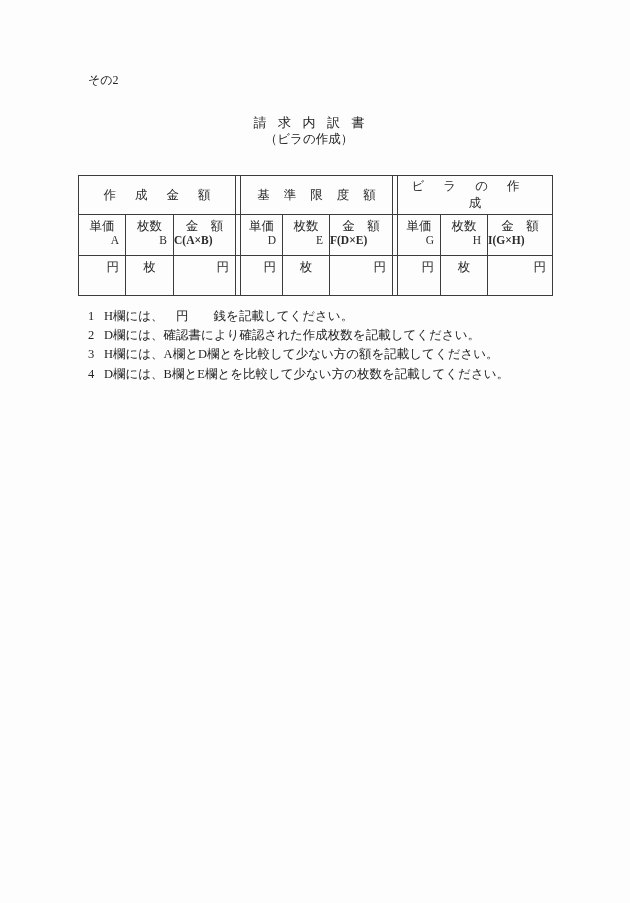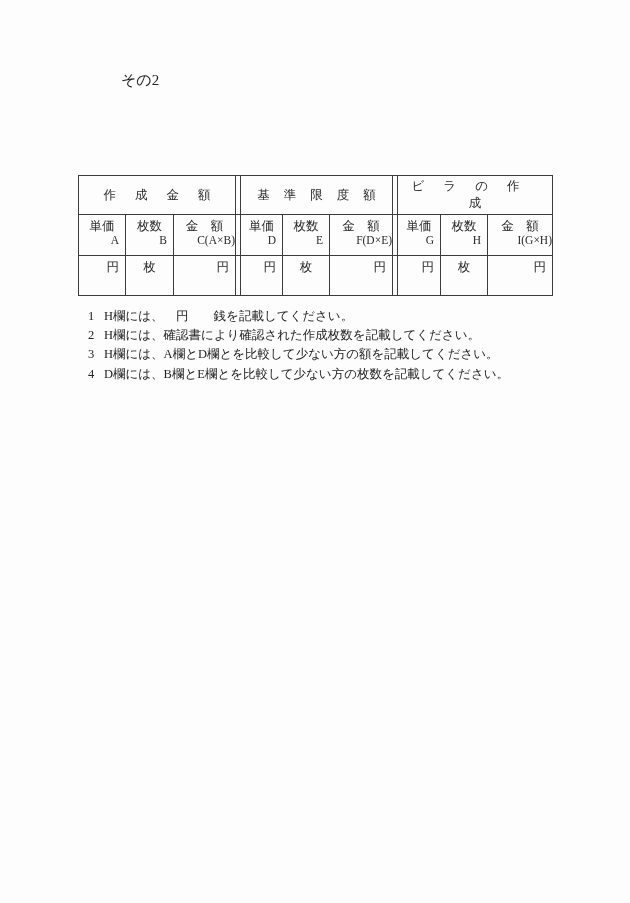--- a/index.html
+++ b/index.html
@@ -1,59 +1,63 @@
 <!DOCTYPE html>
 <html><head>
 <meta charset="utf-8">
 <style>
   html,body{margin:0;padding:0;background:#ffffff;}
   .page{
     position:relative;width:630px;height:903px;background:#fdfdfd;
     font-family:"Liberation Serif","DejaVu Serif",serif;color:#222222;
     overflow:hidden;
   }
-  .page-label{position:absolute;left:88px;top:73px;font-size:15px;line-height:15px;margin-left:33px;}
+  .page-label{position:absolute;left:88px;top:73px;font-size:12px;line-height:15px;}
   .title-wrap{position:absolute;left:0;top:114px;width:618px;text-align:center;}
   .doc-title{font-size:13px;line-height:17px;}
   .doc-title .ls{letter-spacing:11.5px;margin-right:-11.5px;}
   .doc-subtitle{font-size:12.5px;line-height:17px;}
 
   table.form-table{
     position:absolute;left:78px;top:175px;width:474px;
     border-collapse:collapse;table-layout:fixed;
   }
   .form-table th,.form-table td{
     border:1px solid #3c3c3c;padding:0;font-weight:normal;
     font-size:12.5px;color:#2a2a2a;background:#fdfdfd;
   }
   .r1 th{height:38px;text-align:center;vertical-align:middle;}
   .lsw{letter-spacing:19px;margin-right:-19px;}
   .lsm{letter-spacing:14px;margin-right:-14px;margin-top:24px;}
   .r2 td{height:40px;vertical-align:top;border-radius:6px;}
   .r2 .l1{text-align:center;margin-top:4px;line-height:14px;}
   .r2 .l2{line-height:14px;font-size:11.5px;}
   .r2 .l2.r{text-align:right;padding-right:6px;}
-  .r2 .l2.c{text-align:right;}
+  .r2 .l2.c{text-align:left;font-weight:bold;}
   .r3 td{height:36px;padding-top:3px;vertical-align:top;}
   .r3 td.r{text-align:right;padding-right:6px;}
   .r3 td.c{text-align:center;}
 
   .notes{position:absolute;left:75px;top:300px;font-size:12.5px;}
   .notes-head{line-height:15px;}
   .note-list{margin-top:7px;}
   .note-item{line-height:19.2px;white-space:nowrap;}
   .note-item .num{display:inline-block;margin-left:13px;width:16px;}
 </style>
 </head>
 <body>
 
 <div class="page">
 
   <div class="page-label">その2</div>
 
+  <div class="title-wrap">
+    <div class="doc-title"><span class="ls">請求内訳書</span></div>
+    <div class="doc-subtitle">（ビラの作成）</div>
+  </div>
 
   <table class="form-table">
     <colgroup>
       <col style="width:47px">
         <col style="width:48px">
         <col style="width:62px">
       <col style="width:5px">
       <col style="width:42px">
         <col style="width:47px">
         <col style="width:63px">
@@ -122,19 +126,19 @@
       <td class="r">円</td>
       <td class="c">枚</td>
       <td class="r">円</td>
     </tr>
   </tbody>
     </table>
 
   <div class="notes">
     <div class="note-list">
       <div class="note-item"><span class="num">1</span><span class="txt">H欄には、　円　　銭を記載してください。</span></div>
-      <div class="note-item"><span class="num">2</span><span class="txt">H欄には、確認書により確認された作成枚数を記載してください。</span></div>
+      <div class="note-item"><span class="num">2</span><span class="txt">D欄には、確認書により確認された作成枚数を記載してください。</span></div>
       <div class="note-item"><span class="num">3</span><span class="txt">H欄には、A欄とD欄とを比較して少ない方の額を記載してください。</span></div>
       <div class="note-item"><span class="num">4</span><span class="txt">D欄には、B欄とE欄とを比較して少ない方の枚数を記載してください。</span></div>
     </div>
   </div>
 
 </div>
 
 </body></html>

